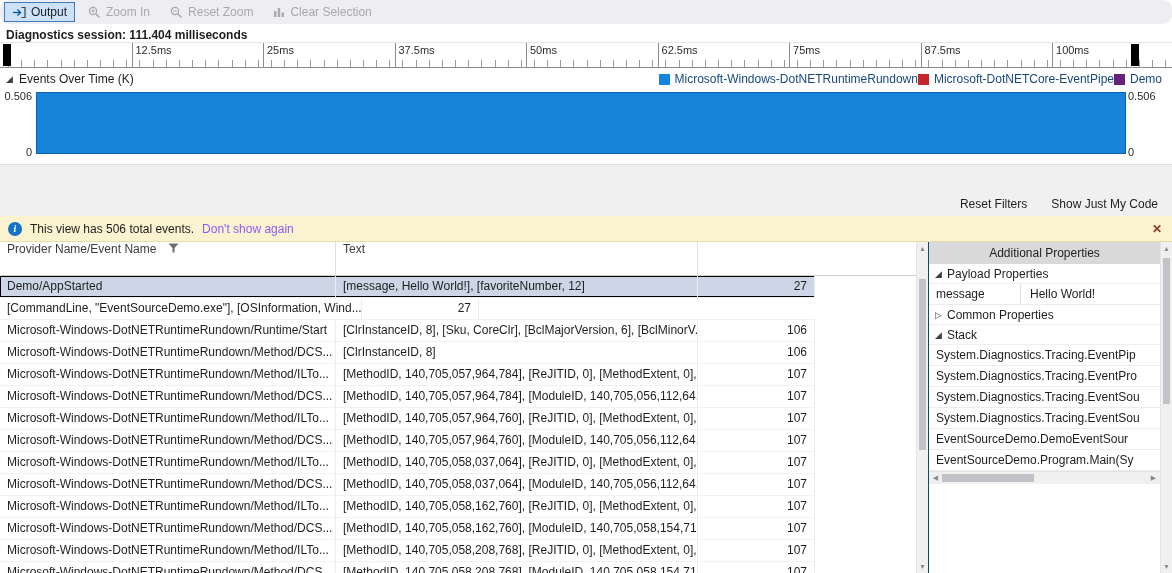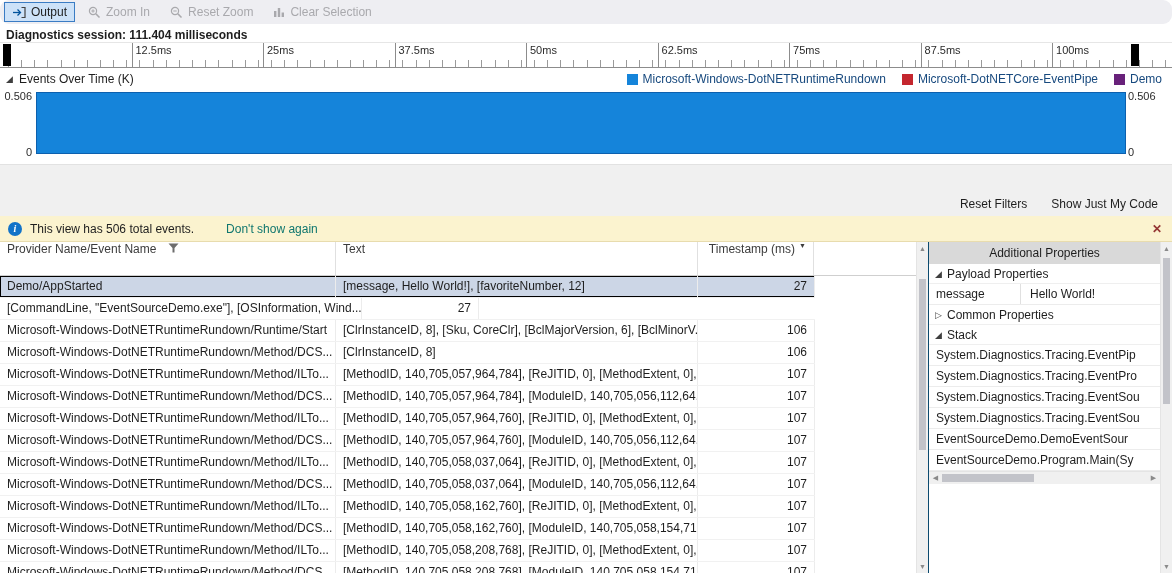--- a/index.html
+++ b/index.html
@@ -22,42 +22,42 @@
   .ruler .minor { position:absolute; left:8px; right:0; bottom:0; height:7px;
     background:repeating-linear-gradient(to right,#9a9a9a 0 1px,transparent 1px 13.15px); }
   .major-tick { position:absolute; top:0; bottom:0; border-left:1px solid #8c8c8c; }
   .major-tick span { position:absolute; left:3px; top:1px; font-size:11px; color:#2b2b2b; white-space:nowrap; }
   .handle { position:absolute; top:1px; bottom:1px; width:8px; background:#000; }
 
   
   .chart-header { height:22px; display:flex; align-items:center; padding:0 10px 0 4px; flex:0 0 auto; background:#fff; }
   .chart-title { display:flex; align-items:center; gap:4px; }
   .exp { font-size:9px; color:#3f3f3f; width:11px; display:inline-block; text-align:center; }
-  .legend { margin-left:auto; display:flex; align-items:flex-start; gap:16px; }
+  .legend { margin-left:auto; display:flex; align-items:flex-start; }
   .legend-item { display:flex; align-items:center; gap:5px; color:#17497e; }
   .swatch { width:11px; height:11px; display:inline-block; }
 
   
   .chart-wrap { height:74px; position:relative; flex:0 0 auto; background:#fff; }
   .chart-rect { position:absolute; left:36px; right:46px; top:2px; bottom:10px; background:#1584da; border:1px solid #0c60ae; }
   .ylab { position:absolute; font-size:11px; color:#2b2b2b; }
   .ylab.tl { left:2px; top:0; width:30px; text-align:right; }
   .ylab.bl { left:2px; bottom:6px; width:30px; text-align:right; }
   .ylab.tr { right:6px; top:0; width:38px; text-align:left; }
   .ylab.br { right:6px; bottom:6px; width:38px; text-align:left; }
 
   
   .gray-strip { height:52px; background:#f0f0f0; display:flex; align-items:flex-end; justify-content:flex-end; gap:24px; padding:0 14px 5px 0; flex:0 0 auto; border-top:1px solid #e2e2e2; }
   .textlink { color:#1e1e1e; cursor:default; white-space:nowrap; }
 
   
   .infobar { height:26px; background:#fbf3cf; display:flex; align-items:center; gap:8px; padding:0 10px 0 8px; flex:0 0 auto; border-bottom:1px solid #e8dcae; }
   .info-icon { width:14px; height:14px; border-radius:50%; background:#1273c8; color:#fff; flex:0 0 auto;
     font:italic bold 10px "Liberation Serif", serif; display:flex; align-items:center; justify-content:center; }
-  .dont-show { color:#0f766e;margin-left:24px; }
+  .dont-show { color:#8b5cf6; }
   .close-x { margin-left:auto; color:#943634; font-weight:bold; font-size:12px; }
 
   
   .main { flex:1; display:flex; min-height:0; }
   .table-area { flex:1; display:flex; min-width:0; }
   .grid { flex:1; display:flex; flex-direction:column; min-width:0; background:#fff; }
   .grid-header { height:34px; display:flex; border-bottom:1px solid #cfcfcf; background:#fff; color:#3c3c3c; flex:0 0 auto; }
   .hcell { display:flex; align-items:flex-start; padding:0 7px; border-right:1px solid #e0e0e0; }
   .hc1 { width:336px; gap:12px; }
   .hc2 { width:362px; }
@@ -223,24 +223,20 @@
         <div class="grid-header">
           <div class="hcell hc1">
             <span>Provider Name/Event Name</span>
             <span><svg width="11" height="10" viewBox="0 0 11 10" fill="#6d6d6d">
                   <path d="M0.5 0.5 H10.5 L6.5 5 V9.5 H4.5 V5 Z"></path>
                 </svg></span>
           </div>
           <div class="hcell hc2">
             <span>Text</span>
           </div>
-          <div class="hcell hc3">
-            <span>Timestamp (ms)</span>
-            <span class="sort-glyph">▼</span>
-          </div>
           <div class="hcell hfill"></div>
         </div>
         <div class="rows">
             <div class="trow selected">
               <div class="tcell tc1">Demo/AppStarted</div>
               <div class="tcell tc2">[message, Hello World!], [favoriteNumber, 12]</div>
               <div class="tcell tc3">27</div>
             </div>
             <div class="trow">
               <div class="tcell tc2">[CommandLine, "EventSourceDemo.exe"], [OSInformation, Wind...</div>

